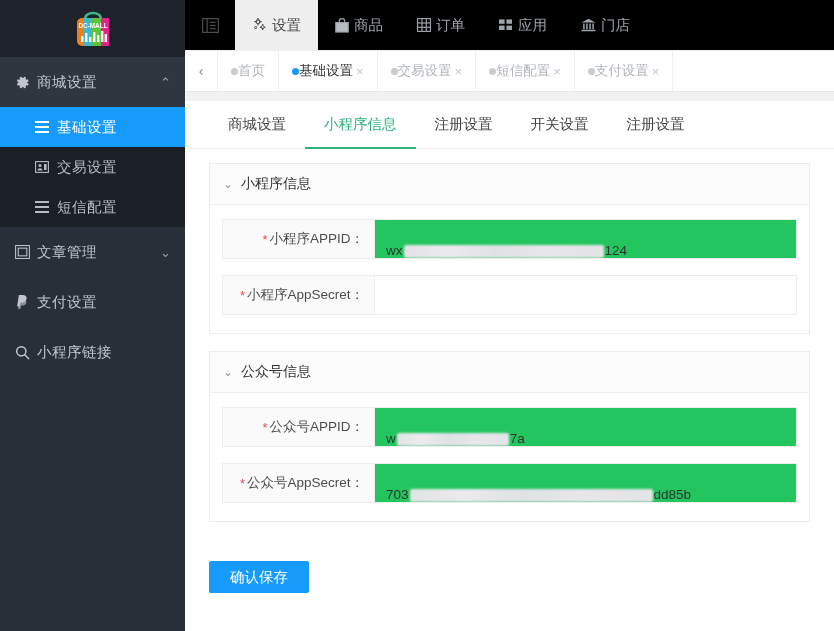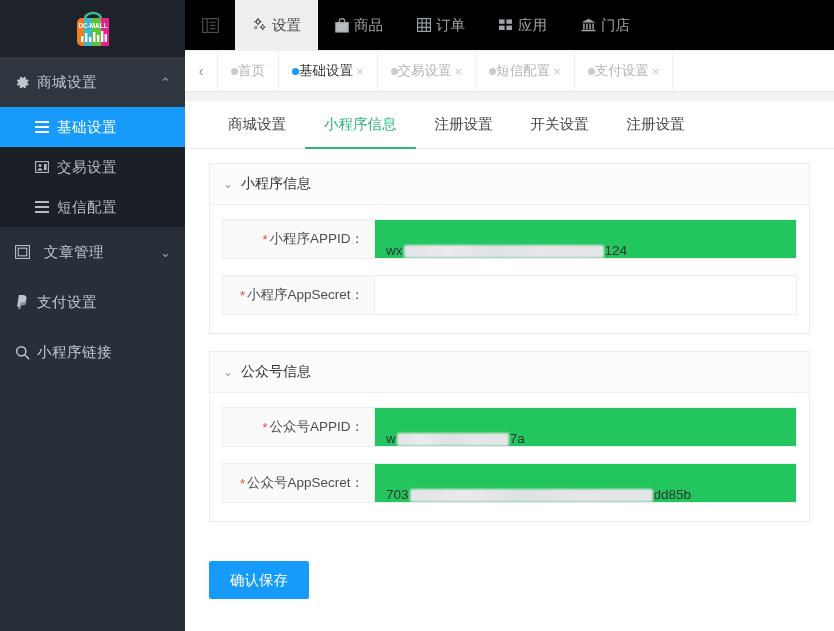--- a/index.html
+++ b/index.html
@@ -34,21 +34,21 @@
   .menu-parent {
     height: 50px;
     display: flex; align-items: center;
     padding: 0 14px 0 11px;
     background: #2f3640;
     color: #c2c6cc;
     font-size: 14.5px;
     cursor: pointer;
     position: relative;
   }
-  .menu-parent.dark { background: #282f39; gap: 7px; }
+  .menu-parent.dark { background: #282f39; }
   .menu-parent .mi { width: 22px; display: inline-flex; align-items: center; justify-content: center; color: #c2c6cc; }
   .menu-parent .mlabel { margin-left: 4px; letter-spacing: .5px; }
   .menu-parent .chev { margin-left: auto; color: #9aa0a8; font-size: 13px; line-height: 1; }
 
   .submenu { background: #1b1f26; }
   .submenu-item {
     height: 40px;
     display: flex; align-items: center;
     padding-left: 31px;
     color: #b7bcc4;
@@ -193,21 +193,21 @@
     background: linear-gradient(90deg,#e2e4e6 0%,#eceaee 22%,#dfe2e4 46%,#e8e6ea 70%,#e3e5e7 100%);
     filter: blur(1.2px);
     vertical-align: middle;
     margin: 0 1px;
   }
 
   .btn-row { padding: 22px 24px 0 24px; }
   .btn-primary {
     background: #169bfb; color: #ffffff;
     border: none; border-radius: 2px;
-    height: 38px; padding: 0 21px;
+    height: 32px; padding: 0 21px;
     font-size: 14.5px; cursor: pointer;
     font-family: inherit;
   }
 </style>
 </head>
 <body>
 
 <div class="app">
 
   <aside class="sidebar">

